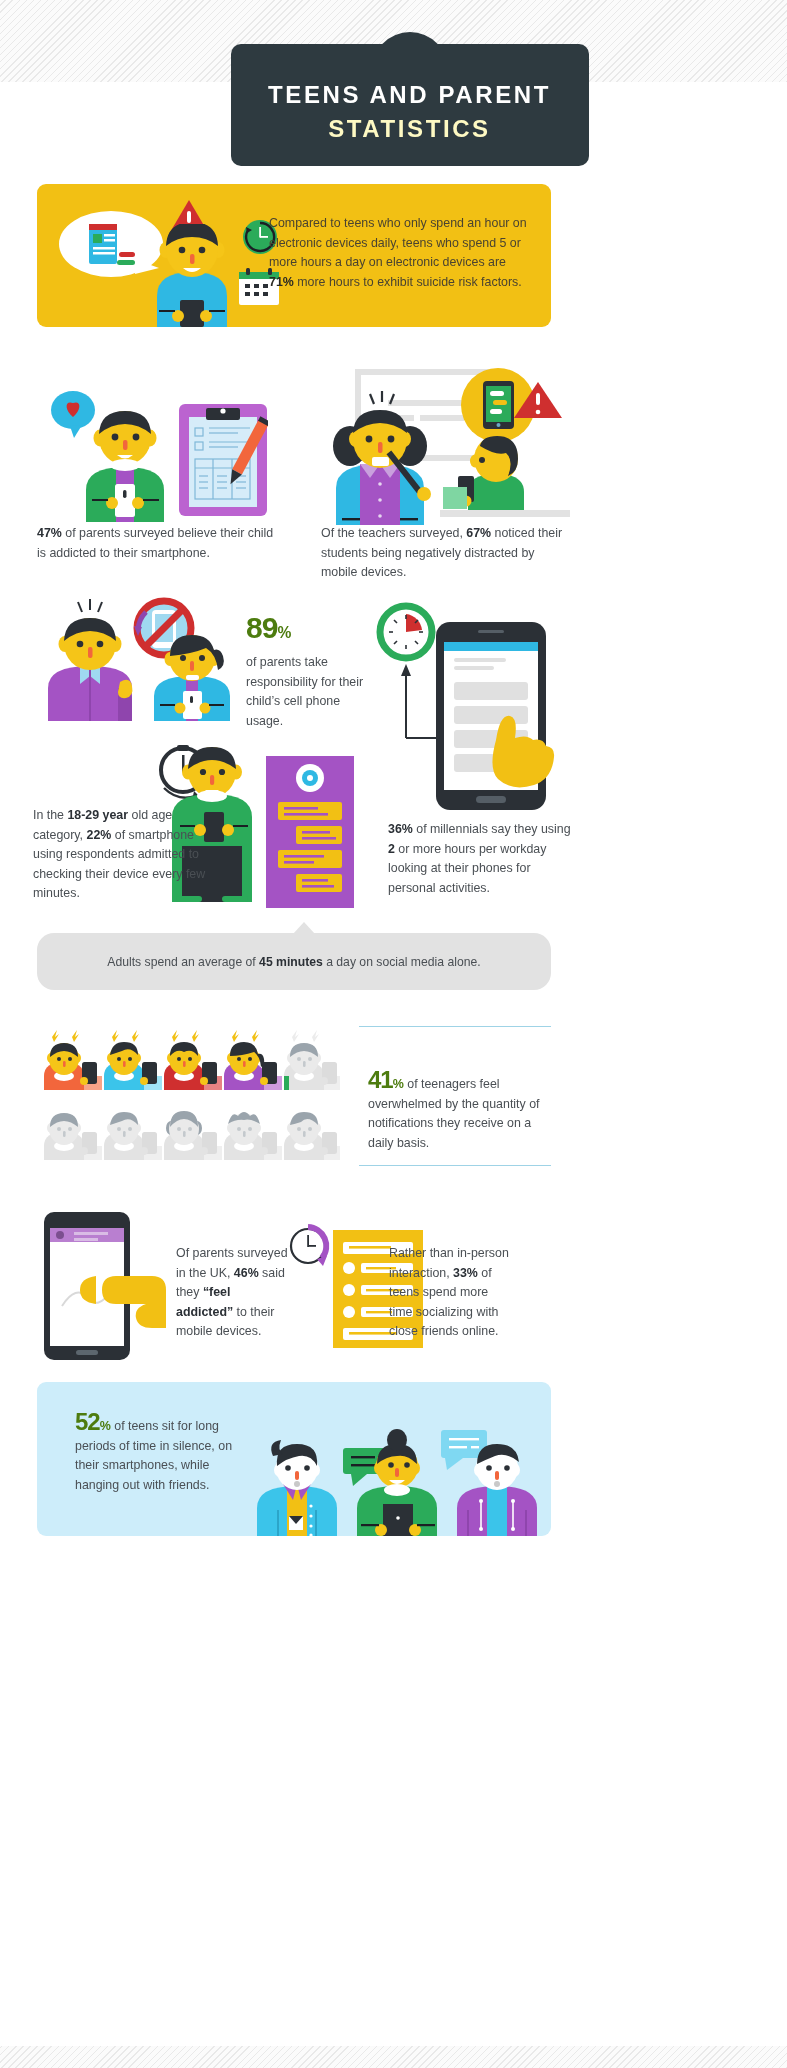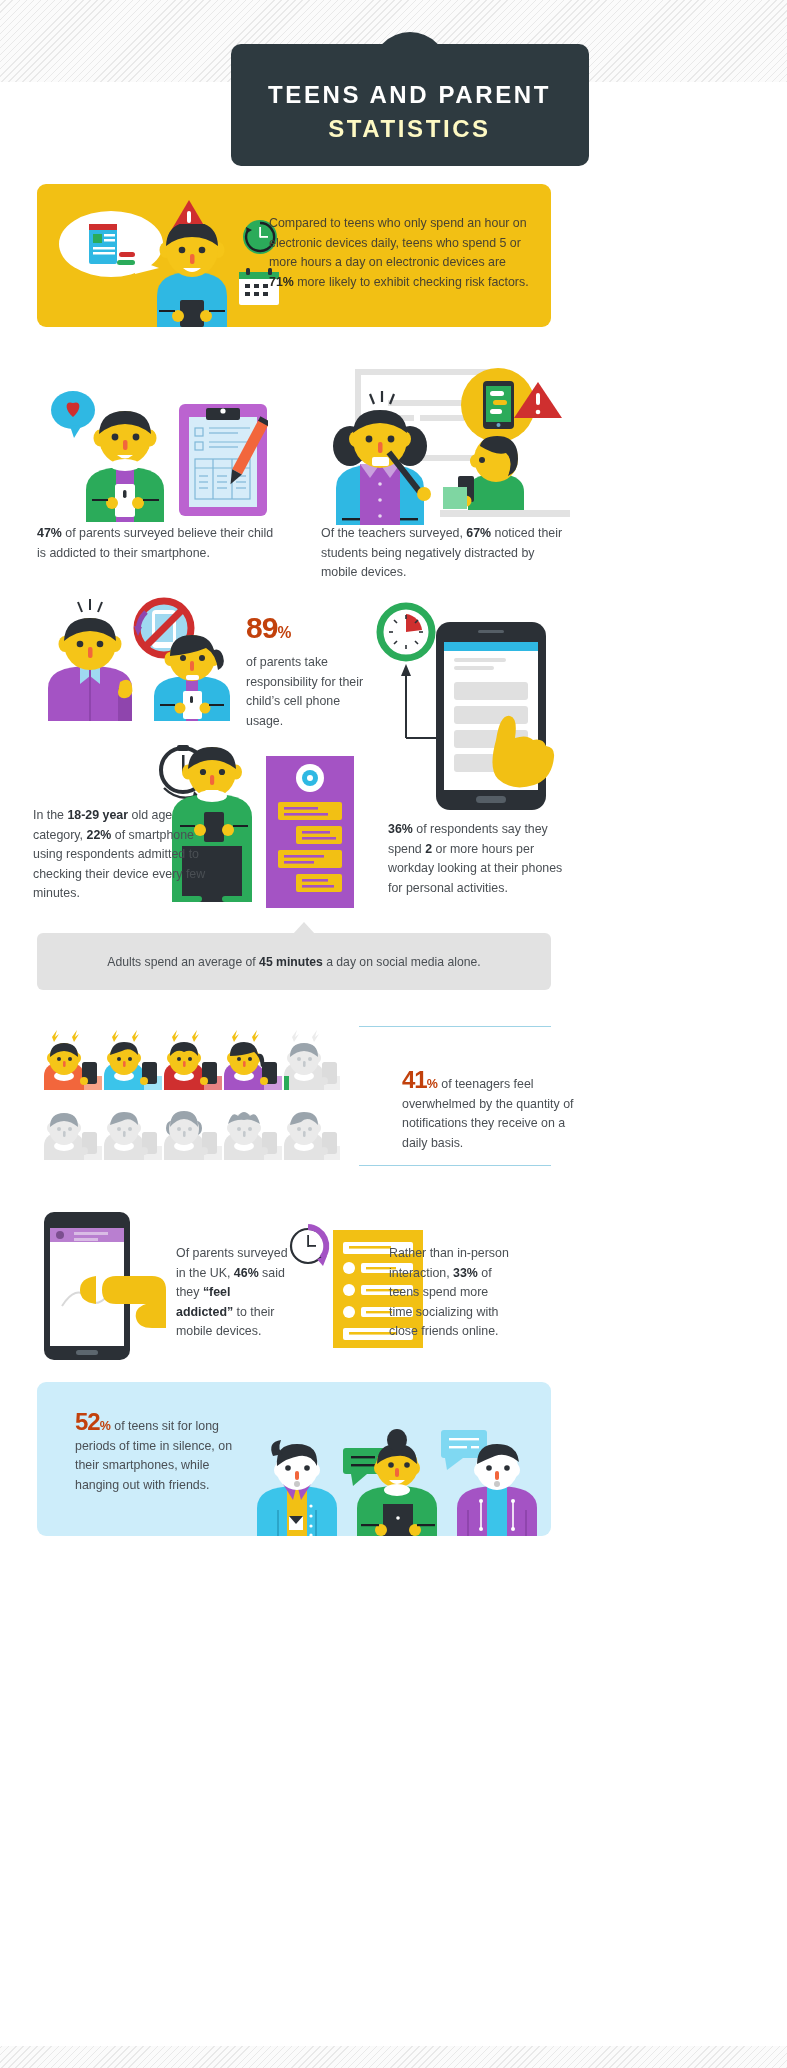--- a/index.html
+++ b/index.html
@@ -57,21 +57,21 @@
     letter-spacing: 2.6px; margin-top: 6px;
   }
 
   
   .body-txt {
     color: #4a4f54; font-size: 12.4px; line-height: 1.58;
     font-family: Liberation Sans, sans-serif;
   }
   .body-txt b { color: #2b3036; font-weight: bold; }
   .bignum {
-    color: #c2410c; font-weight: bold; display: inline-block;
+    color: #4d7c0f; font-weight: bold; display: inline-block;
     letter-spacing: -1px;
   }
   .bignum .pct { font-size: 0.52em; letter-spacing: 0; }
 
   
   .banner-yellow {
     position: absolute; left: 37px; top: 184px; width: 514px; height: 143px;
     background: #f2c014; border-radius: 9px;
   }
   .banner-yellow .txt {
@@ -93,35 +93,35 @@
 
   
   .blk22 { position: absolute; left: 33px; top: 806px; width: 176px; }
 
   
   .blk36 { position: absolute; left: 388px; top: 820px; width: 190px; }
 
   
   .grey-bar {
     position: absolute; left: 37px; top: 933px; width: 514px; height: 57px;
-    background: #e2e2e2; border-radius: 6px;
+    background: #e2e2e2; border-radius: 17px;
     display: flex; align-items: center; justify-content: center;
   }
   .grey-bar .t { color: #4a4f54; font-size: 12.2px; }
   .grey-bar .t b { color: #2b3036; }
   .grey-tip {
     position: absolute; left: 293px; top: 922px;
     width: 0; height: 0;
     border-left: 11px solid transparent;
     border-right: 11px solid transparent;
     border-bottom: 12px solid #e2e2e2;
   }
 
   
-  .blk41 { position: absolute; left: 368px; top: 1068px; width: 180px; margin-left: 34px; }
+  .blk41 { position: absolute; left: 368px; top: 1068px; width: 180px; }
   .blk41 .num { font-size: 24px; line-height: 1; }
   .rule-41-top {
     position: absolute; left: 359px; top: 1026px; width: 192px; height: 1px;
     background: #9fd3e6;
   }
   .rule-41-bot {
     position: absolute; left: 359px; top: 1165px; width: 192px; height: 1px;
     background: #9fd3e6;
   }
 
@@ -212,21 +212,21 @@
     <rect x="43" y="30" width="4.5" height="10" rx="2" fill="#f2663c"></rect>
     <path d="M36 44 Q45 52 54 44 Z" fill="#fff"></path>
     <rect x="33" y="76" width="24" height="27" rx="2" fill="#2b3036"></rect>
     <circle cx="31" cy="92" r="6" fill="#f5c518"></circle>
     <circle cx="59" cy="92" r="6" fill="#f5c518"></circle>
     <rect x="12" y="86" width="16" height="2" fill="#1b1f24"></rect>
     <rect x="62" y="86" width="16" height="2" fill="#1b1f24"></rect>
   </svg>
 
   <div class="txt">
-    <span>Compared to teens who only spend an hour on electronic devices daily, teens who spend 5 or more hours a day on electronic devices are </span><b>71%</b><span> more likely to exhibit checking risk factors.</span>
+    <span>Compared to teens who only spend an hour on electronic devices daily, teens who spend 5 or more hours a day on electronic devices are </span><b>71%</b><span> more hours to exhibit suicide risk factors.</span>
   </div>
 </div>
 
 <svg class="abs" style="left:48px;top:372px" width="220" height="150">
 
   <ellipse cx="25" cy="38" rx="22" ry="19" fill="#2fb8e3"></ellipse>
   <polygon points="22,54 34,53 26,66" fill="#2fb8e3"></polygon>
   <path d="M25 45 C16 37 17 28 25 31 C33 28 34 37 25 45 Z" fill="#cf2f2f"></path>
 
   <path d="M38 150 L38 118 Q38 95 77 95 Q116 95 116 118 L116 150 Z" fill="#2bab5a"></path>
@@ -483,21 +483,21 @@
     <rect x="36" y="123" width="26" height="2.6" fill="#a453c4"></rect>
     <rect x="36" y="129" width="32" height="2.6" fill="#a453c4"></rect>
   </g>
 </svg>
 
 <div class="blk22 body-txt">
   <span>In the </span><b>18-29 year</b><span> old age category, </span><b>22%</b><span> of smartphone using respondents admitted to checking their device every few minutes.</span>
 </div>
 
 <div class="blk36 body-txt">
-  <b>36%</b><span> of respondents say they spend </span><b>2</b><span> or more hours per workday looking at their phones for personal activities.</span>
+  <b>36%</b><span> of millennials say they using </span><b>2</b><span> or more hours per workday looking at their phones for personal activities.</span>
 </div>
 
 <div class="grey-tip"></div>
 <div class="grey-bar">
   <div class="t">
     <span>Adults spend an average of </span><b>45 minutes</b><span> a day on social media alone.</span>
   </div>
 </div>
 
 <div class="rule-41-top"></div>

